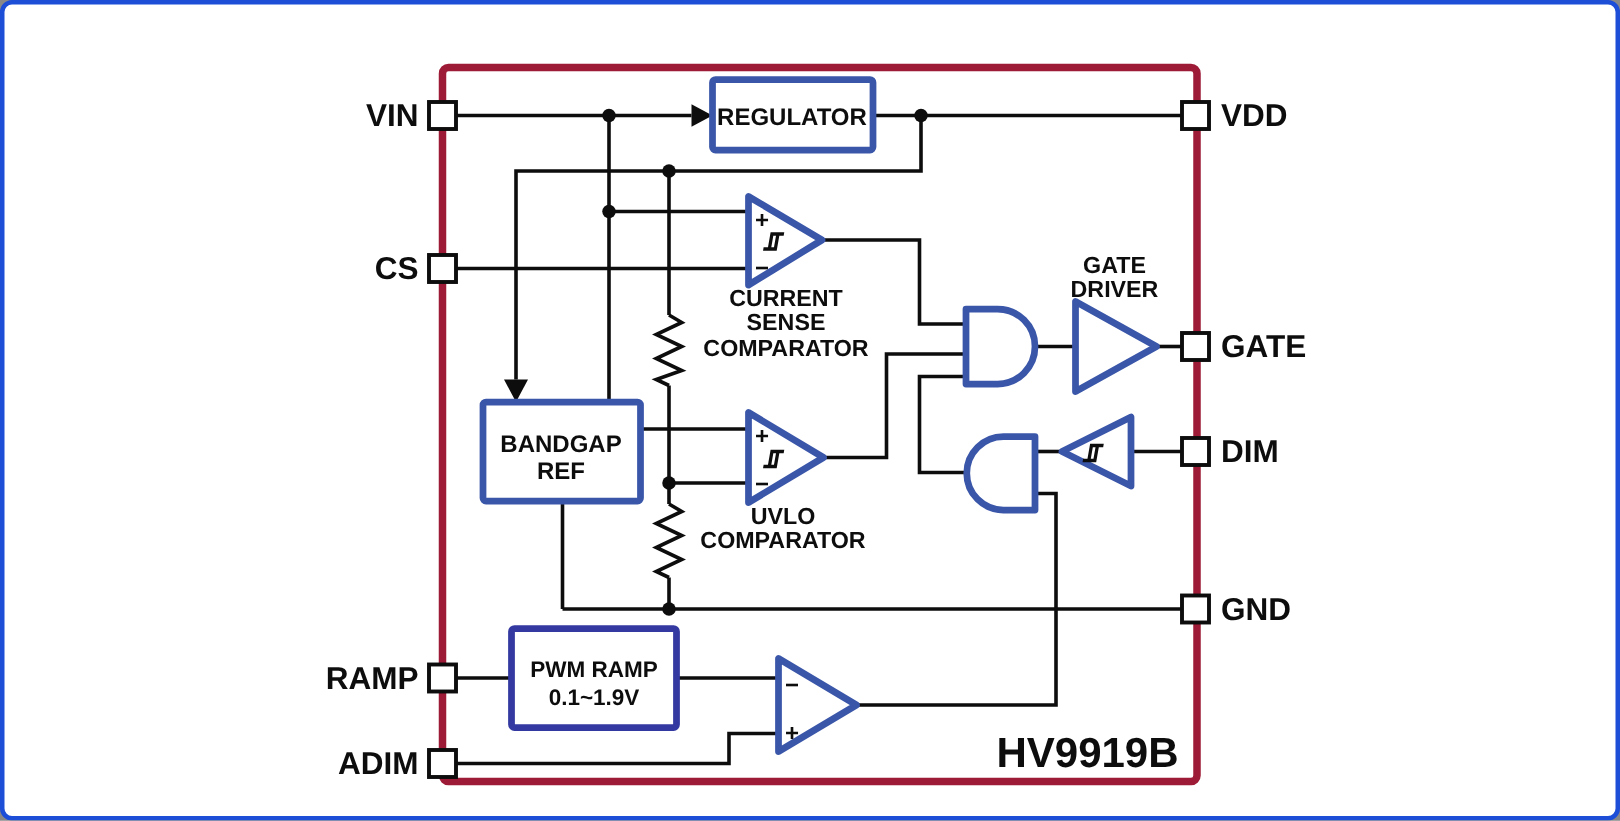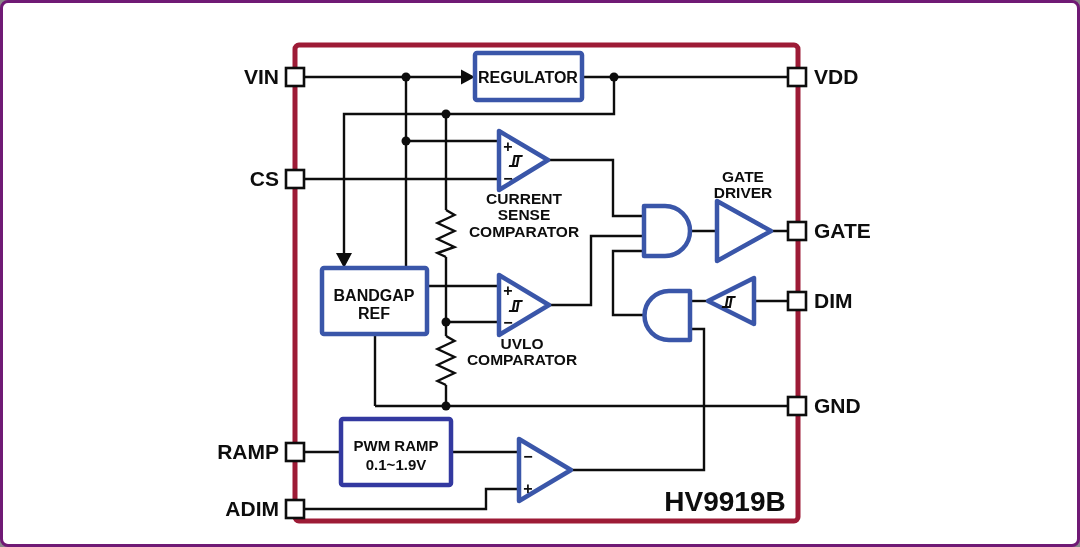--- a/index.html
+++ b/index.html
@@ -1,18 +1,18 @@
 <!DOCTYPE html>
 <html style="--blue: #3a56a9; --navy: #3339a0; --maroon: #9d1b36; --wire: #0d0d0d;"><head>
 <meta charset="utf-8">
 <style>
   html,body{margin:0;padding:0;background:#888;}
   #stage{
     position:relative;width:1080px;height:547px;background:#ffffff;
-    border:3px solid #701a75;border-radius:8px;box-sizing:border-box;
+    border:3px solid #1d4ed8;border-radius:8px;box-sizing:border-box;
     font-family:"Liberation Sans",sans-serif;overflow:hidden;
   }
   svg{position:absolute;left:0;top:0;}
   .wire{stroke:var(--wire,#0d0d0d);stroke-width:2.4;fill:none;}
   .chip-border{stroke:var(--maroon,#9d1b36);stroke-width:5;fill:none;}
   .blue-shape{stroke:var(--blue,#3a56a9);stroke-width:4.5;fill:#ffffff;stroke-linejoin:round;}
   .navy-box{stroke:var(--navy,#3339a0);stroke-width:4.5;fill:#ffffff;stroke-linejoin:round;}
   .pin{fill:#ffffff;stroke:var(--wire,#0d0d0d);stroke-width:2.6;}
   .dot{fill:var(--wire,#0d0d0d);stroke:none;}
   .arrow{fill:var(--wire,#0d0d0d);stroke:none;}

